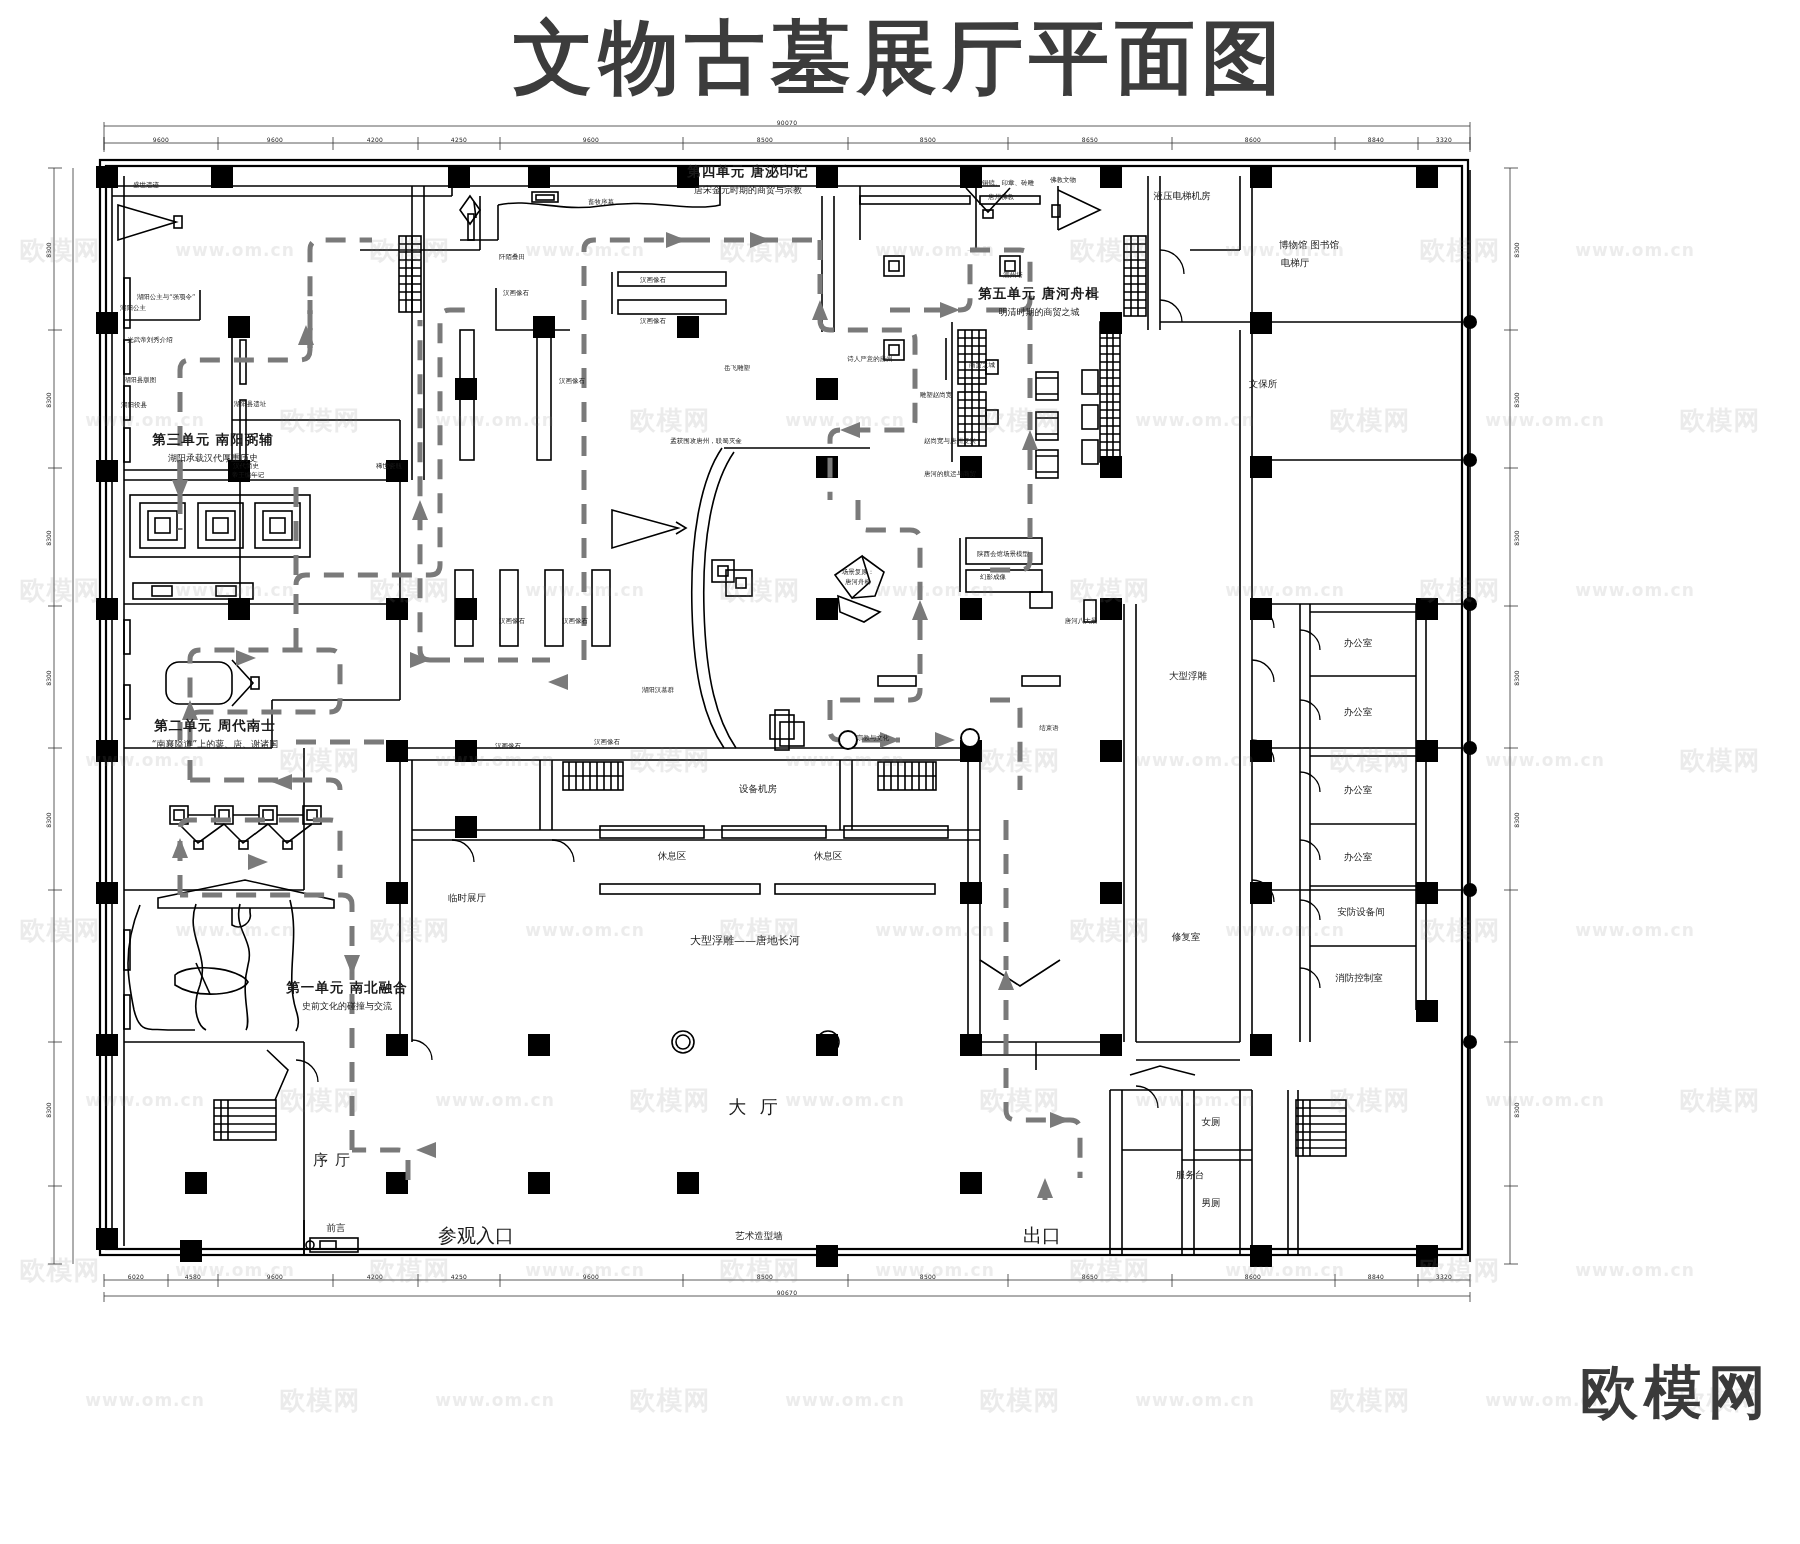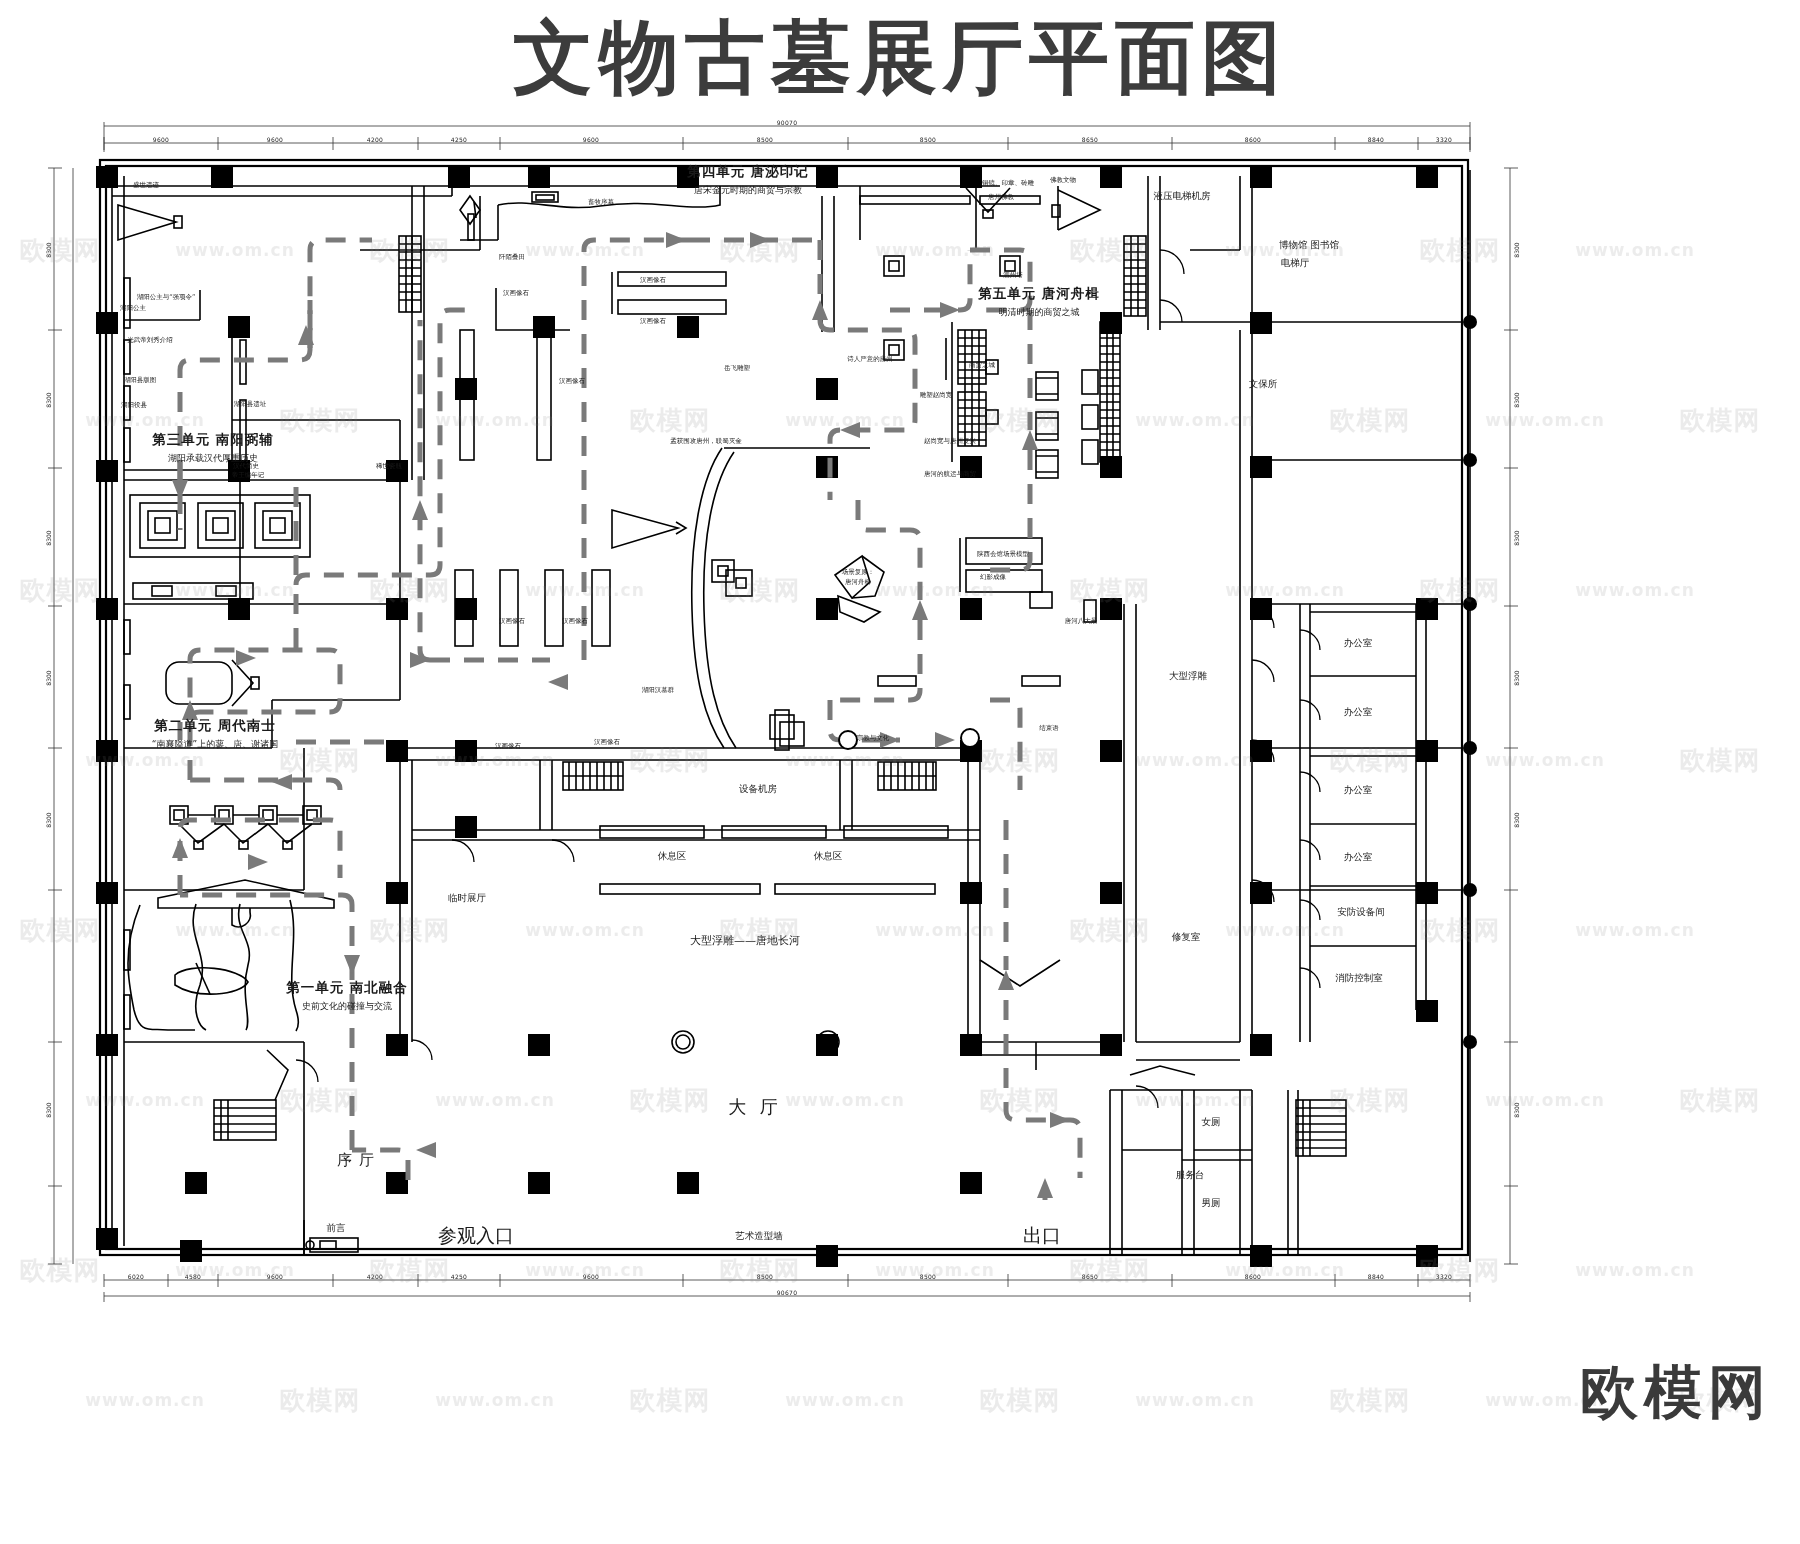--- a/index.html
+++ b/index.html
@@ -746,21 +746,21 @@
       <div class="lbl t9" style="left: 1186px; top: 937px;">修复室</div>
       <div class="lbl t9" style="left: 758px; top: 789px;">设备机房</div>
       <div class="lbl t9" style="left: 672px; top: 856px;">休息区</div>
       <div class="lbl t9" style="left: 828px; top: 856px;">休息区</div>
       <div class="lbl t9" style="left: 467px; top: 898px;">临时展厅</div>
       <div class="lbl t11" style="left: 745px; top: 940px;">大型浮雕——唐地长河</div>
       <div class="lbl t9" style="left: 1157px; top: 1175px; margin-left: 33px;">服务台</div>
       <div class="lbl t9" style="left: 1211px; top: 1122px;">女厕</div>
       <div class="lbl t9" style="left: 1211px; top: 1203px;">男厕</div>
       <div class="lbl t18" style="left: 755px; top: 1107px;">大  厅</div>
-      <div class="lbl t15" style="left: 332px; top: 1160px; margin-left: 24px;">序  厅</div>
+      <div class="lbl t15" style="left: 332px; top: 1160px;">序  厅</div>
       <div class="lbl t9" style="left: 336px; top: 1228px;">前言</div>
       <div class="lbl t13" style="left: 476px; top: 1236px;">参观入口</div>
       <div class="lbl t13" style="left: 1042px; top: 1236px;">出口</div>
       <div class="lbl t9" style="left: 759px; top: 1236px;">艺术造型墙</div>
     </div>
 
   <div id="wm-layer">
       <div class="wm wm-om" style="left: 60px; top: 250px;">欧模网</div>
       <div class="wm wm-cn" style="left: 235px; top: 250px;">www.om.cn</div>
       <div class="wm wm-om" style="left: 410px; top: 250px;">欧模网</div>

